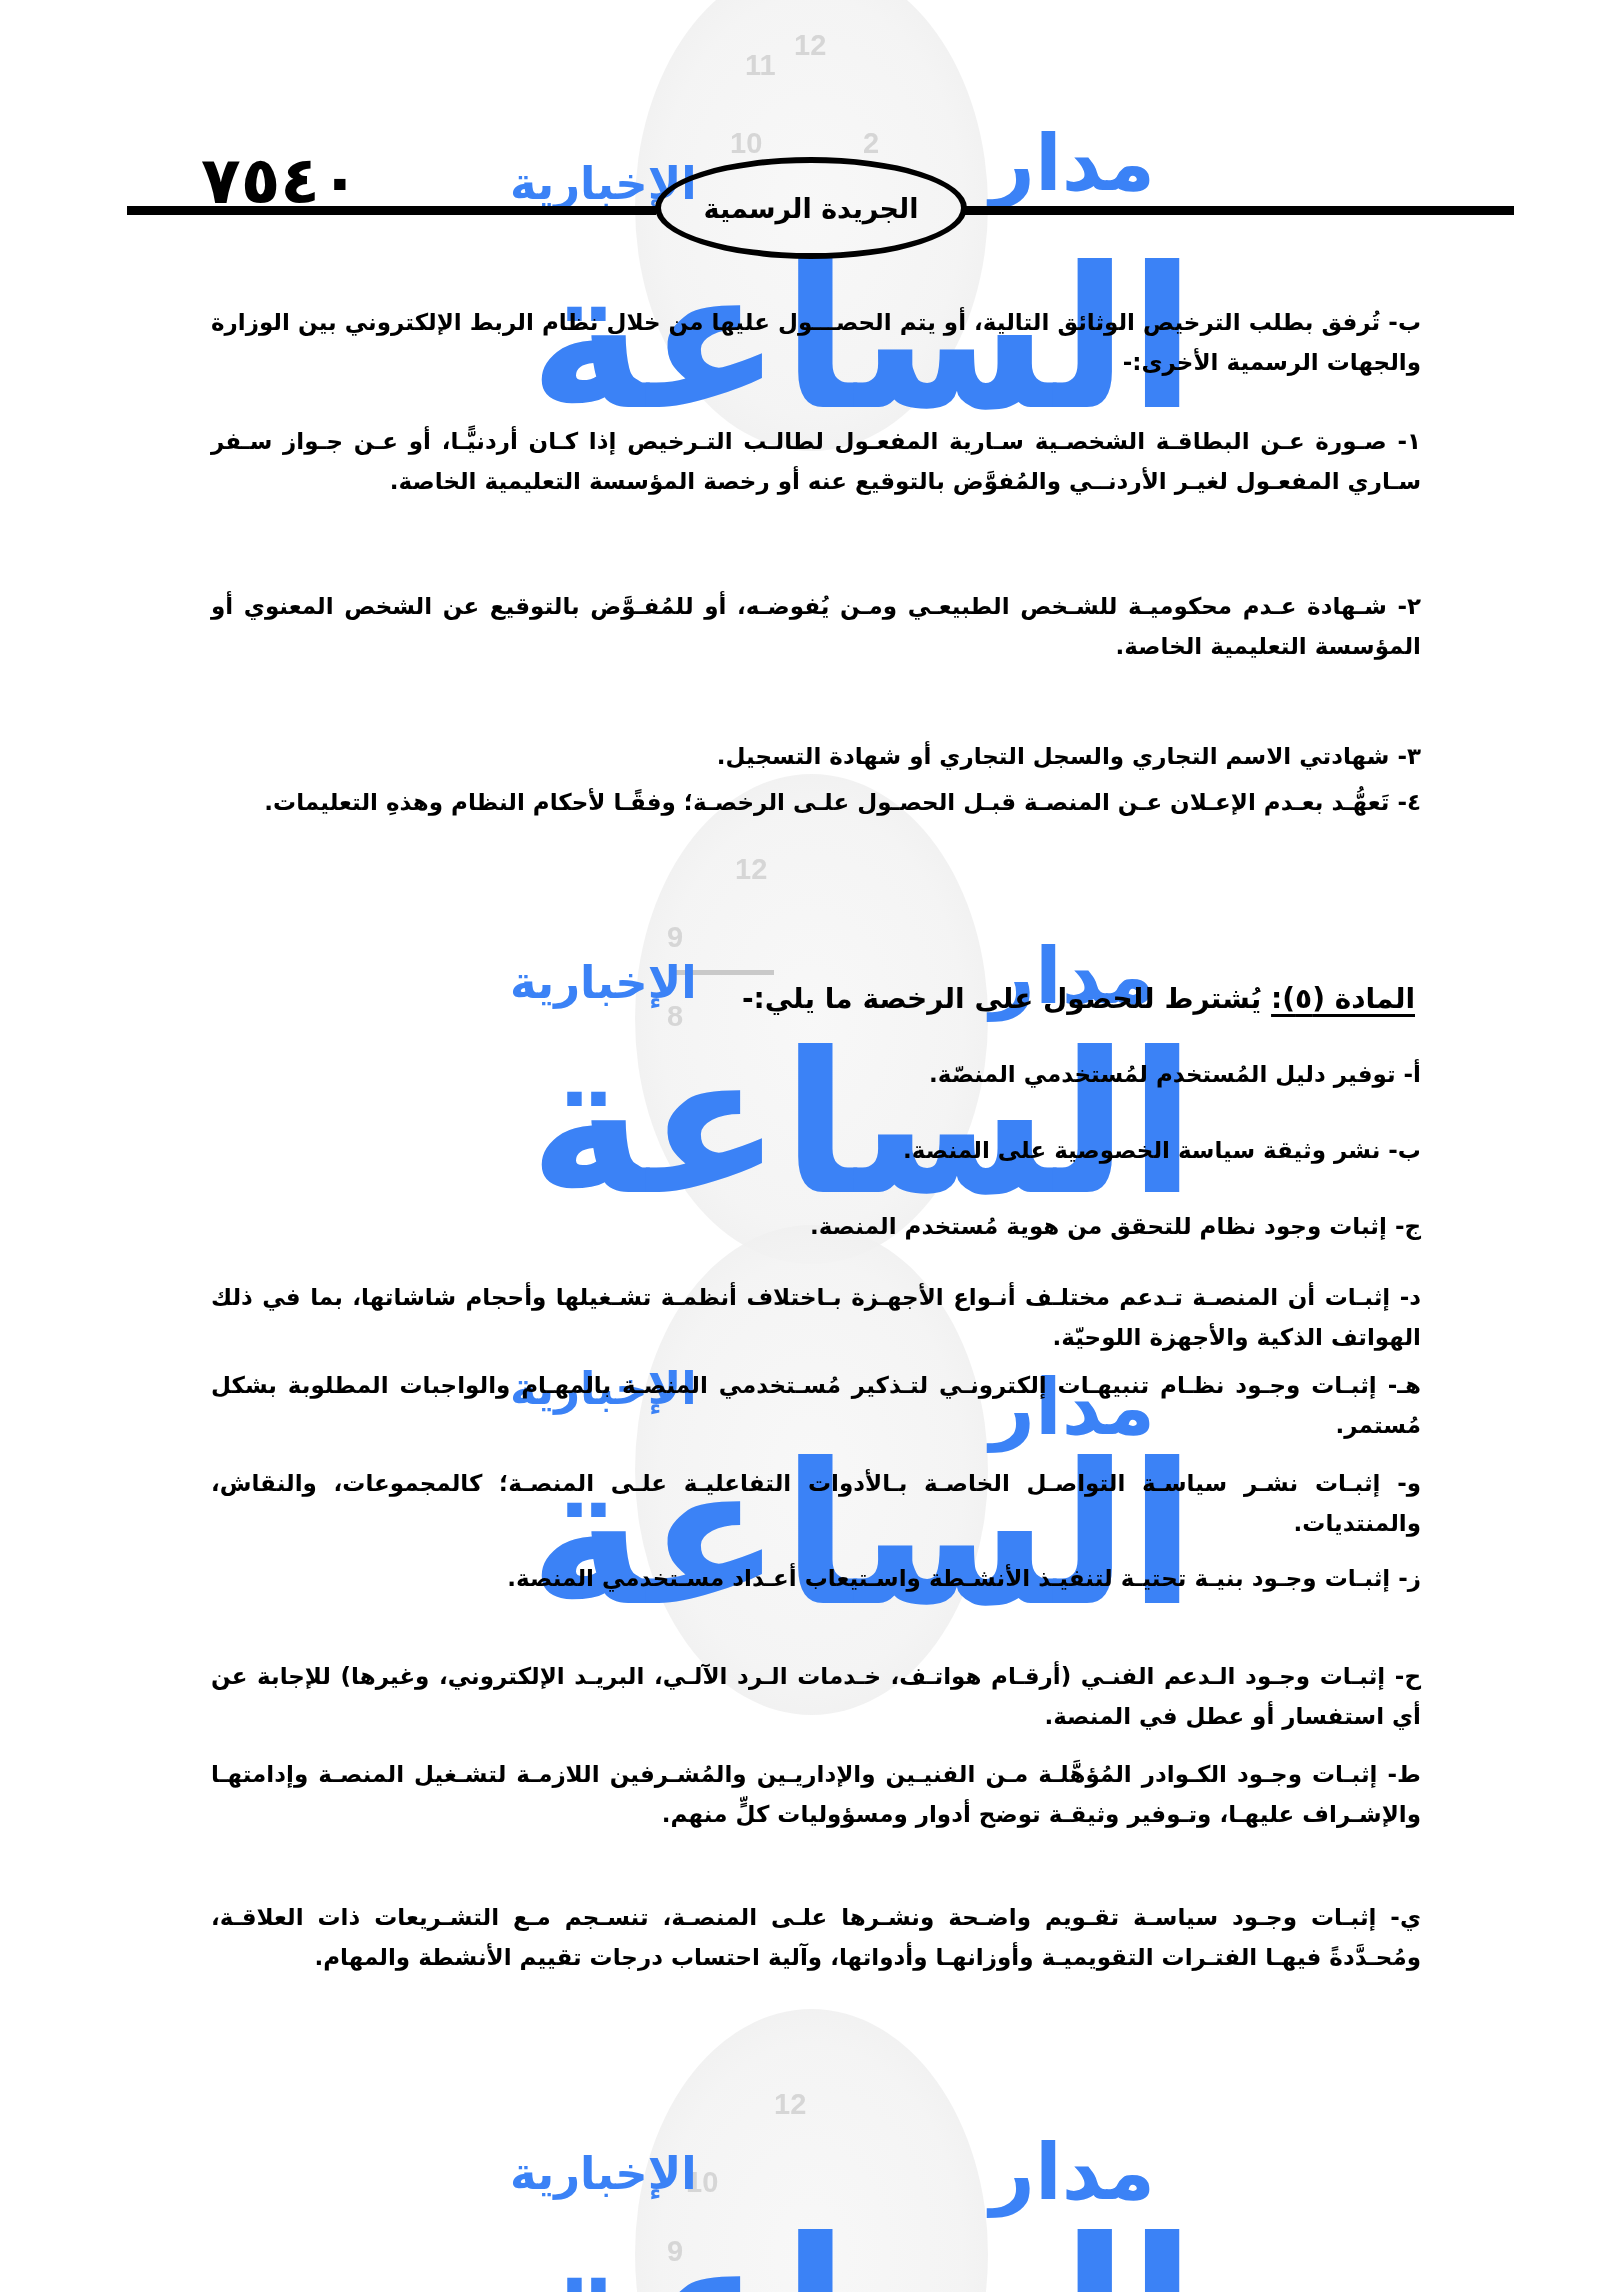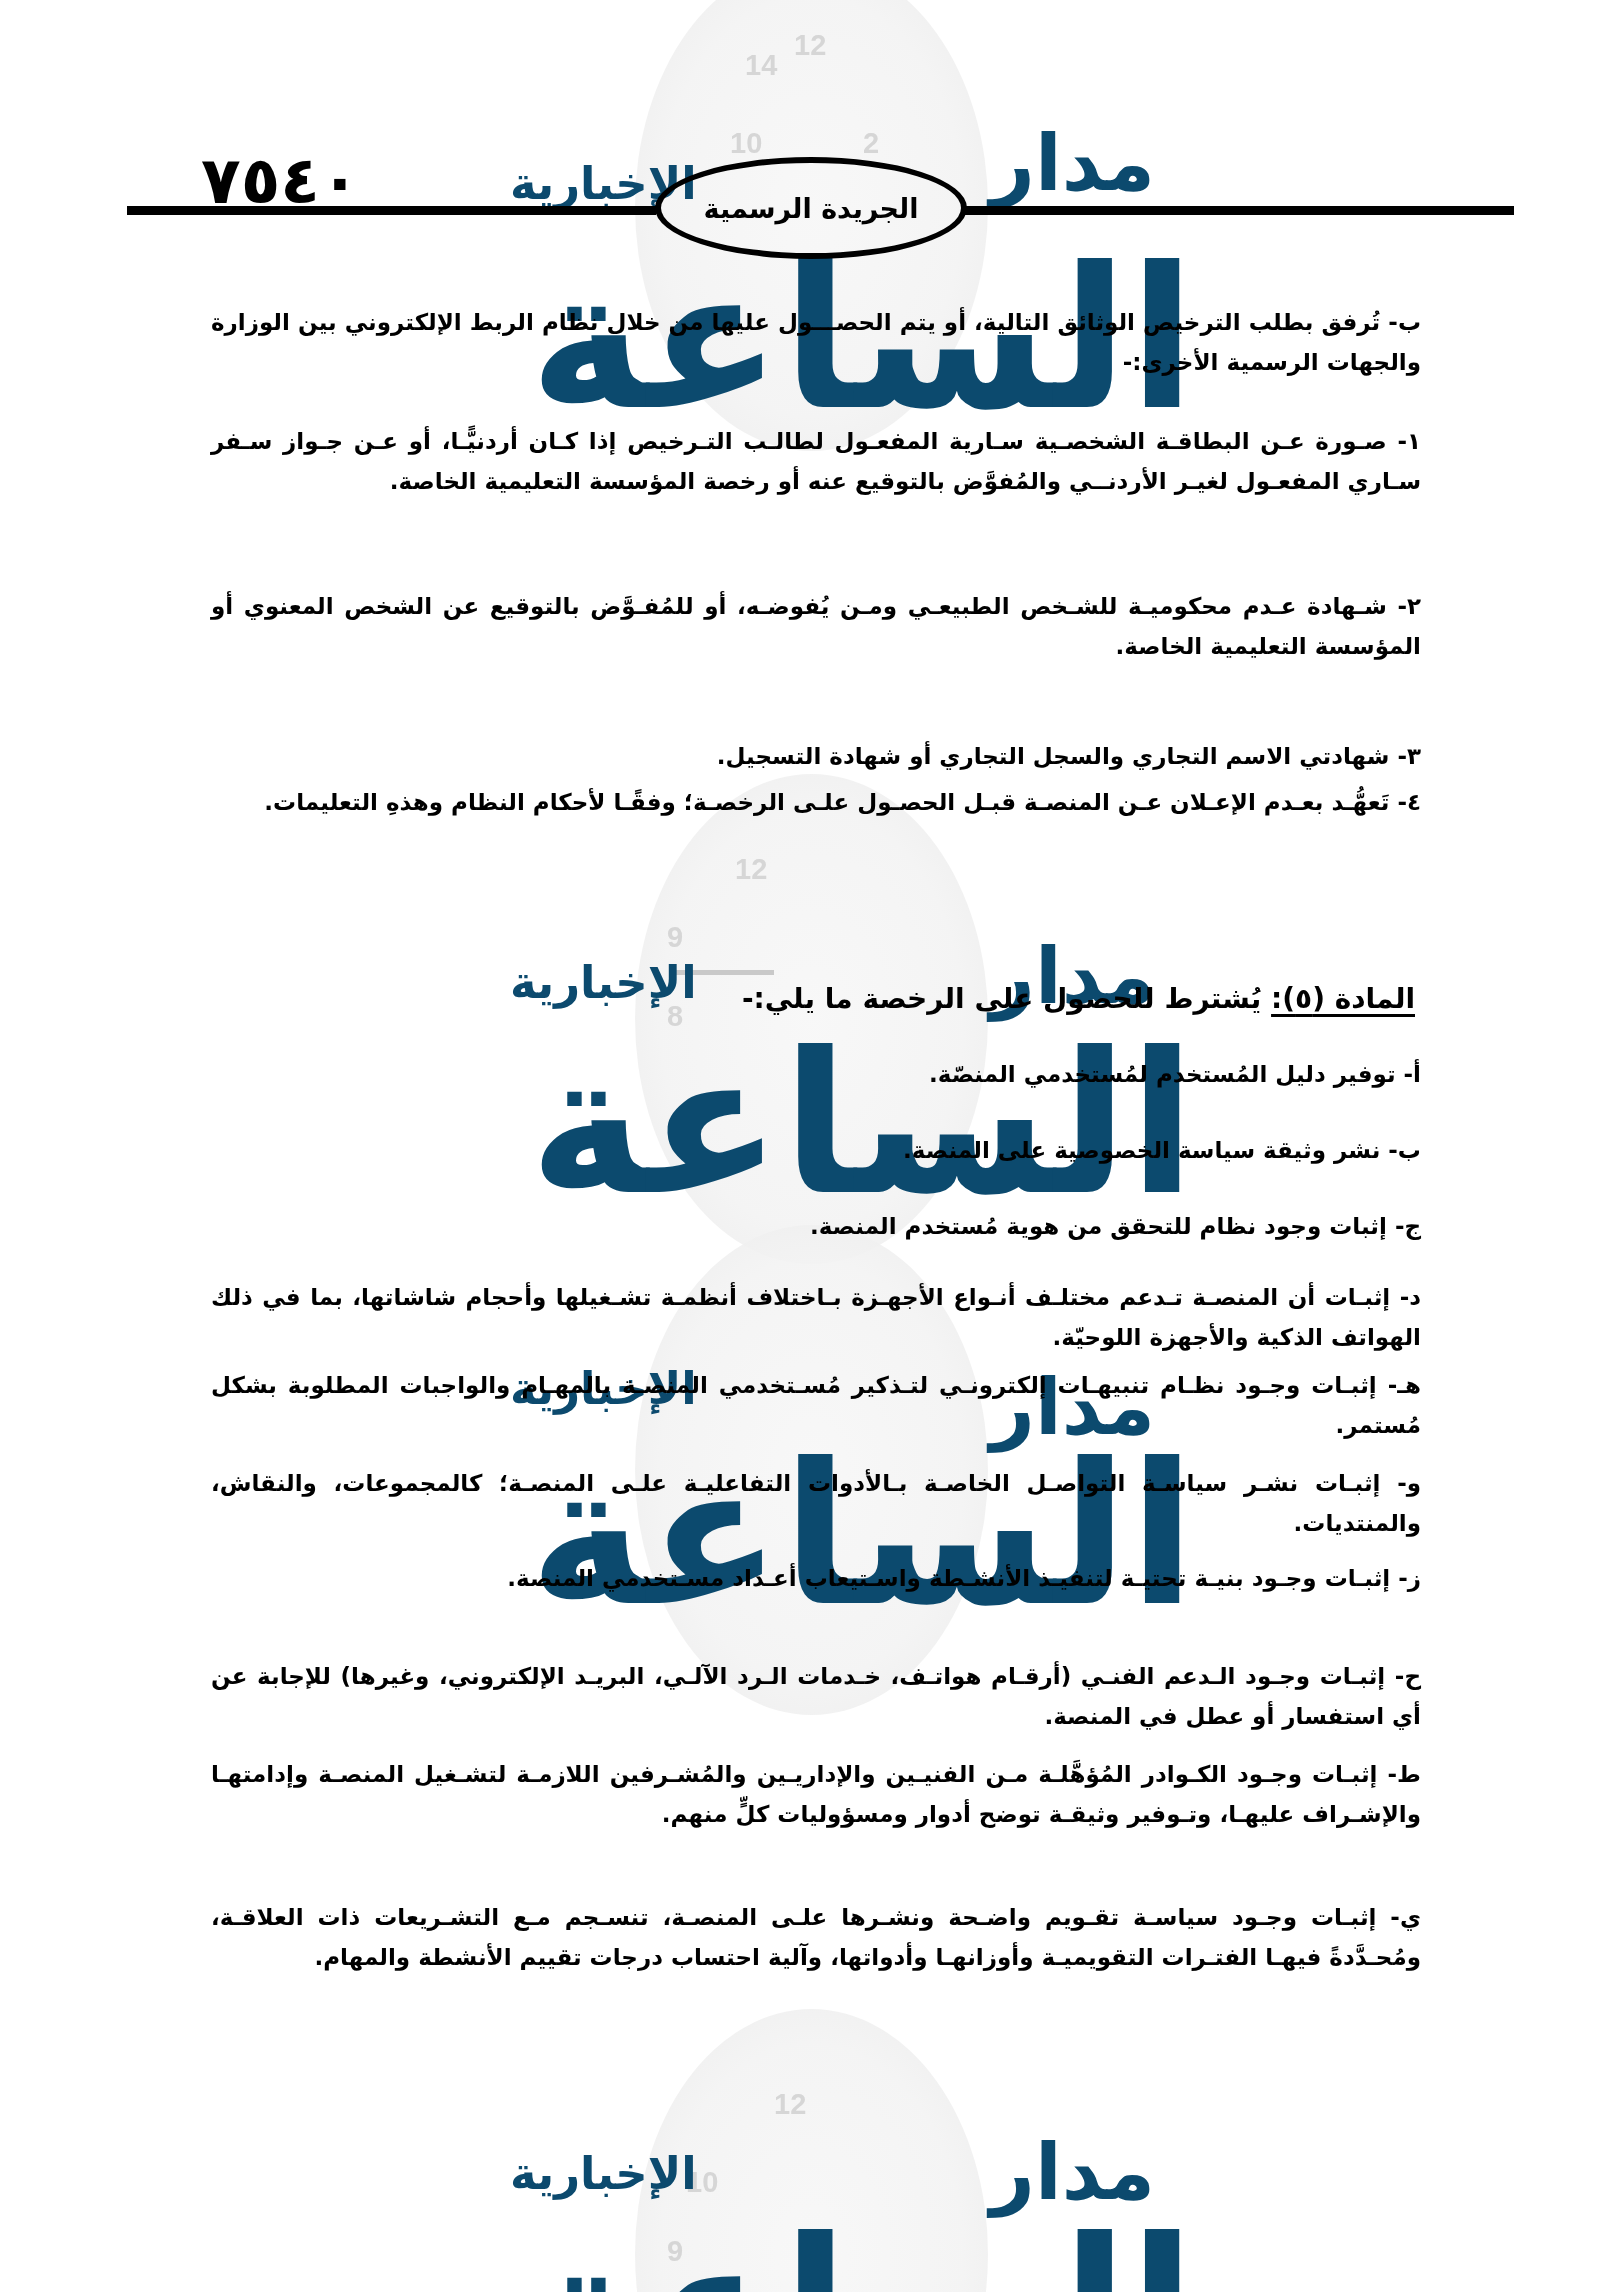--- a/index.html
+++ b/index.html
@@ -4,21 +4,21 @@
 <style>
   html, body { margin:0; padding:0; background:#ffffff; }
   body { width:1621px; height:2293px; position:relative; overflow:hidden;
          font-family:"DejaVu Sans", "Liberation Sans", sans-serif; color:#000; }
   .wm { position:absolute; pointer-events:none; }
   .wm-clock { width:353px; height:490px; border-radius:50%;
               background:radial-gradient(ellipse at center, #f7f7f7 0%, #f3f3f3 60%, #efefef 75%, #fbe3cf 82%, #fdf0e4 90%, rgba(255,255,255,0) 100%);
               opacity:0.9; }
   .wm-num { position:absolute; color:#d6d6d6; font-family:"Liberation Sans", sans-serif; font-weight:bold; font-size:29px; }
   .wm-hand { position:absolute; background:#c9c9c9; }
-  .wm-text { position:absolute; color:#0c4a6e; font-family:"DejaVu Sans", sans-serif; font-weight:bold; direction:rtl; white-space:nowrap; }
+  .wm-text { position:absolute; color:#3b82f6; font-family:"DejaVu Sans", sans-serif; font-weight:bold; direction:rtl; white-space:nowrap; }
   .page-num { position:absolute; left:201px; top:96px; font-size:65px; font-weight:bold;
               letter-spacing:9.8px; font-family:"DejaVu Sans", sans-serif;margin-top:47px; }
   .rule { position:absolute; top:206px; height:8.8px; background:#000; }
   .rule.left { left:127px; width:529px; }
   .rule.right { left:965px; width:549px; }
   .ellipse { position:absolute; left:655px; top:157px; width:312px; height:102px;
              border:6.9px solid #000; border-radius:50%; box-sizing:border-box;
              display:flex; align-items:center; justify-content:center; background:transparent; }
   .ellipse span { font-size:27px; font-weight:bold; direction:rtl; }
   .blk { position:absolute; right:200px; direction:rtl; text-align:justify;
@@ -27,21 +27,21 @@
   .art-head { position:absolute; right:206px; top:982px; direction:rtl; font-weight:bold; font-size:28px; }
   .art-head u { text-decoration:underline; text-decoration-thickness:2.9px; text-underline-offset:5.9px; }
 </style>
 </head>
 <body>
 
 <div class="wm">
 
   <div class="wm wm-clock" style="left:635px; top:-39px;"></div>
   <div class="wm-num" style="left:794px; top:29px;">12</div>
-  <div class="wm-num" style="left:745px; top:49px;">14</div>
+  <div class="wm-num" style="left:745px; top:49px;">11</div>
   <div class="wm-num" style="left:730px; top:127px;">10</div>
   <div class="wm-num" style="left:863px; top:127px;">2</div>
   <div class="wm-text" style="left:990px; top:118px; font-size:78px;">مدار</div>
   <div class="wm-text" style="left:510px; top:157px; font-size:45px;">الإخبارية</div>
   <div class="wm-text" style="left:529px; top:225px; font-size:196px;">الساعة</div>
 
   <div class="wm wm-clock" style="left:635px; top:774px;"></div>
   <div class="wm-num" style="left:735px; top:853px;">12</div>
   <div class="wm-num" style="left:667px; top:921px;">9</div>
   <div class="wm-num" style="left:667px; top:1000px;">8</div>

